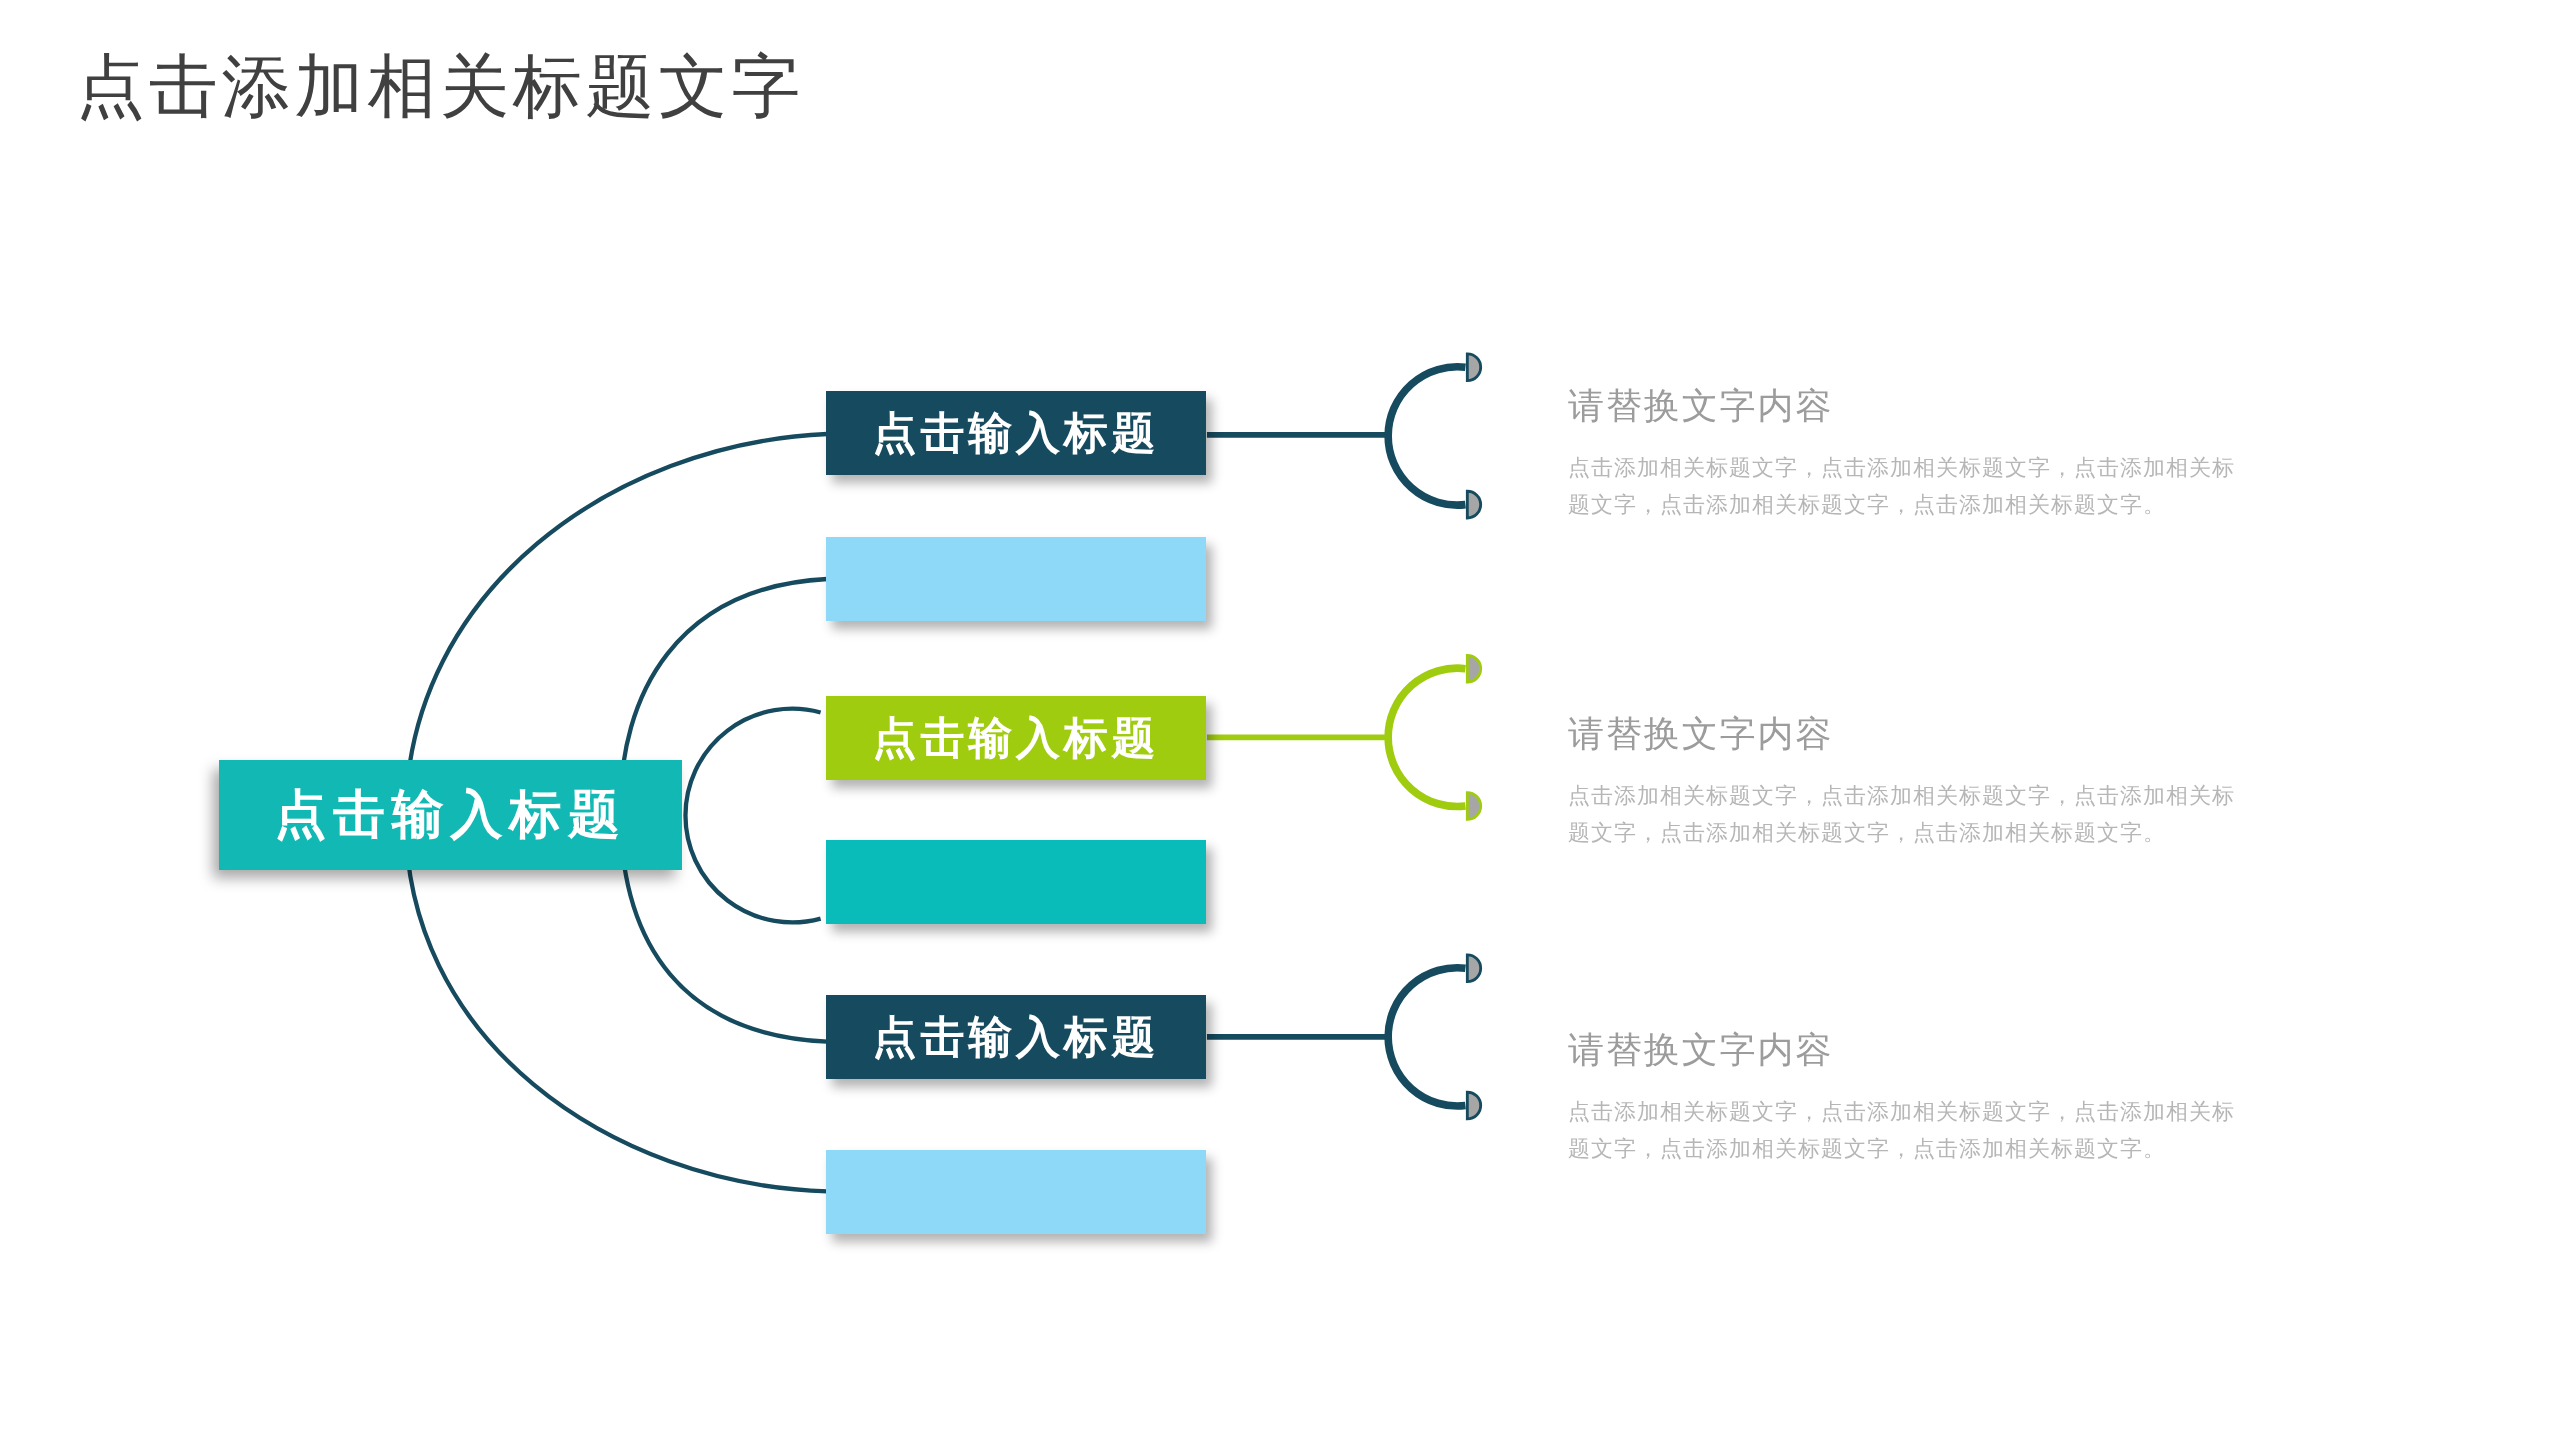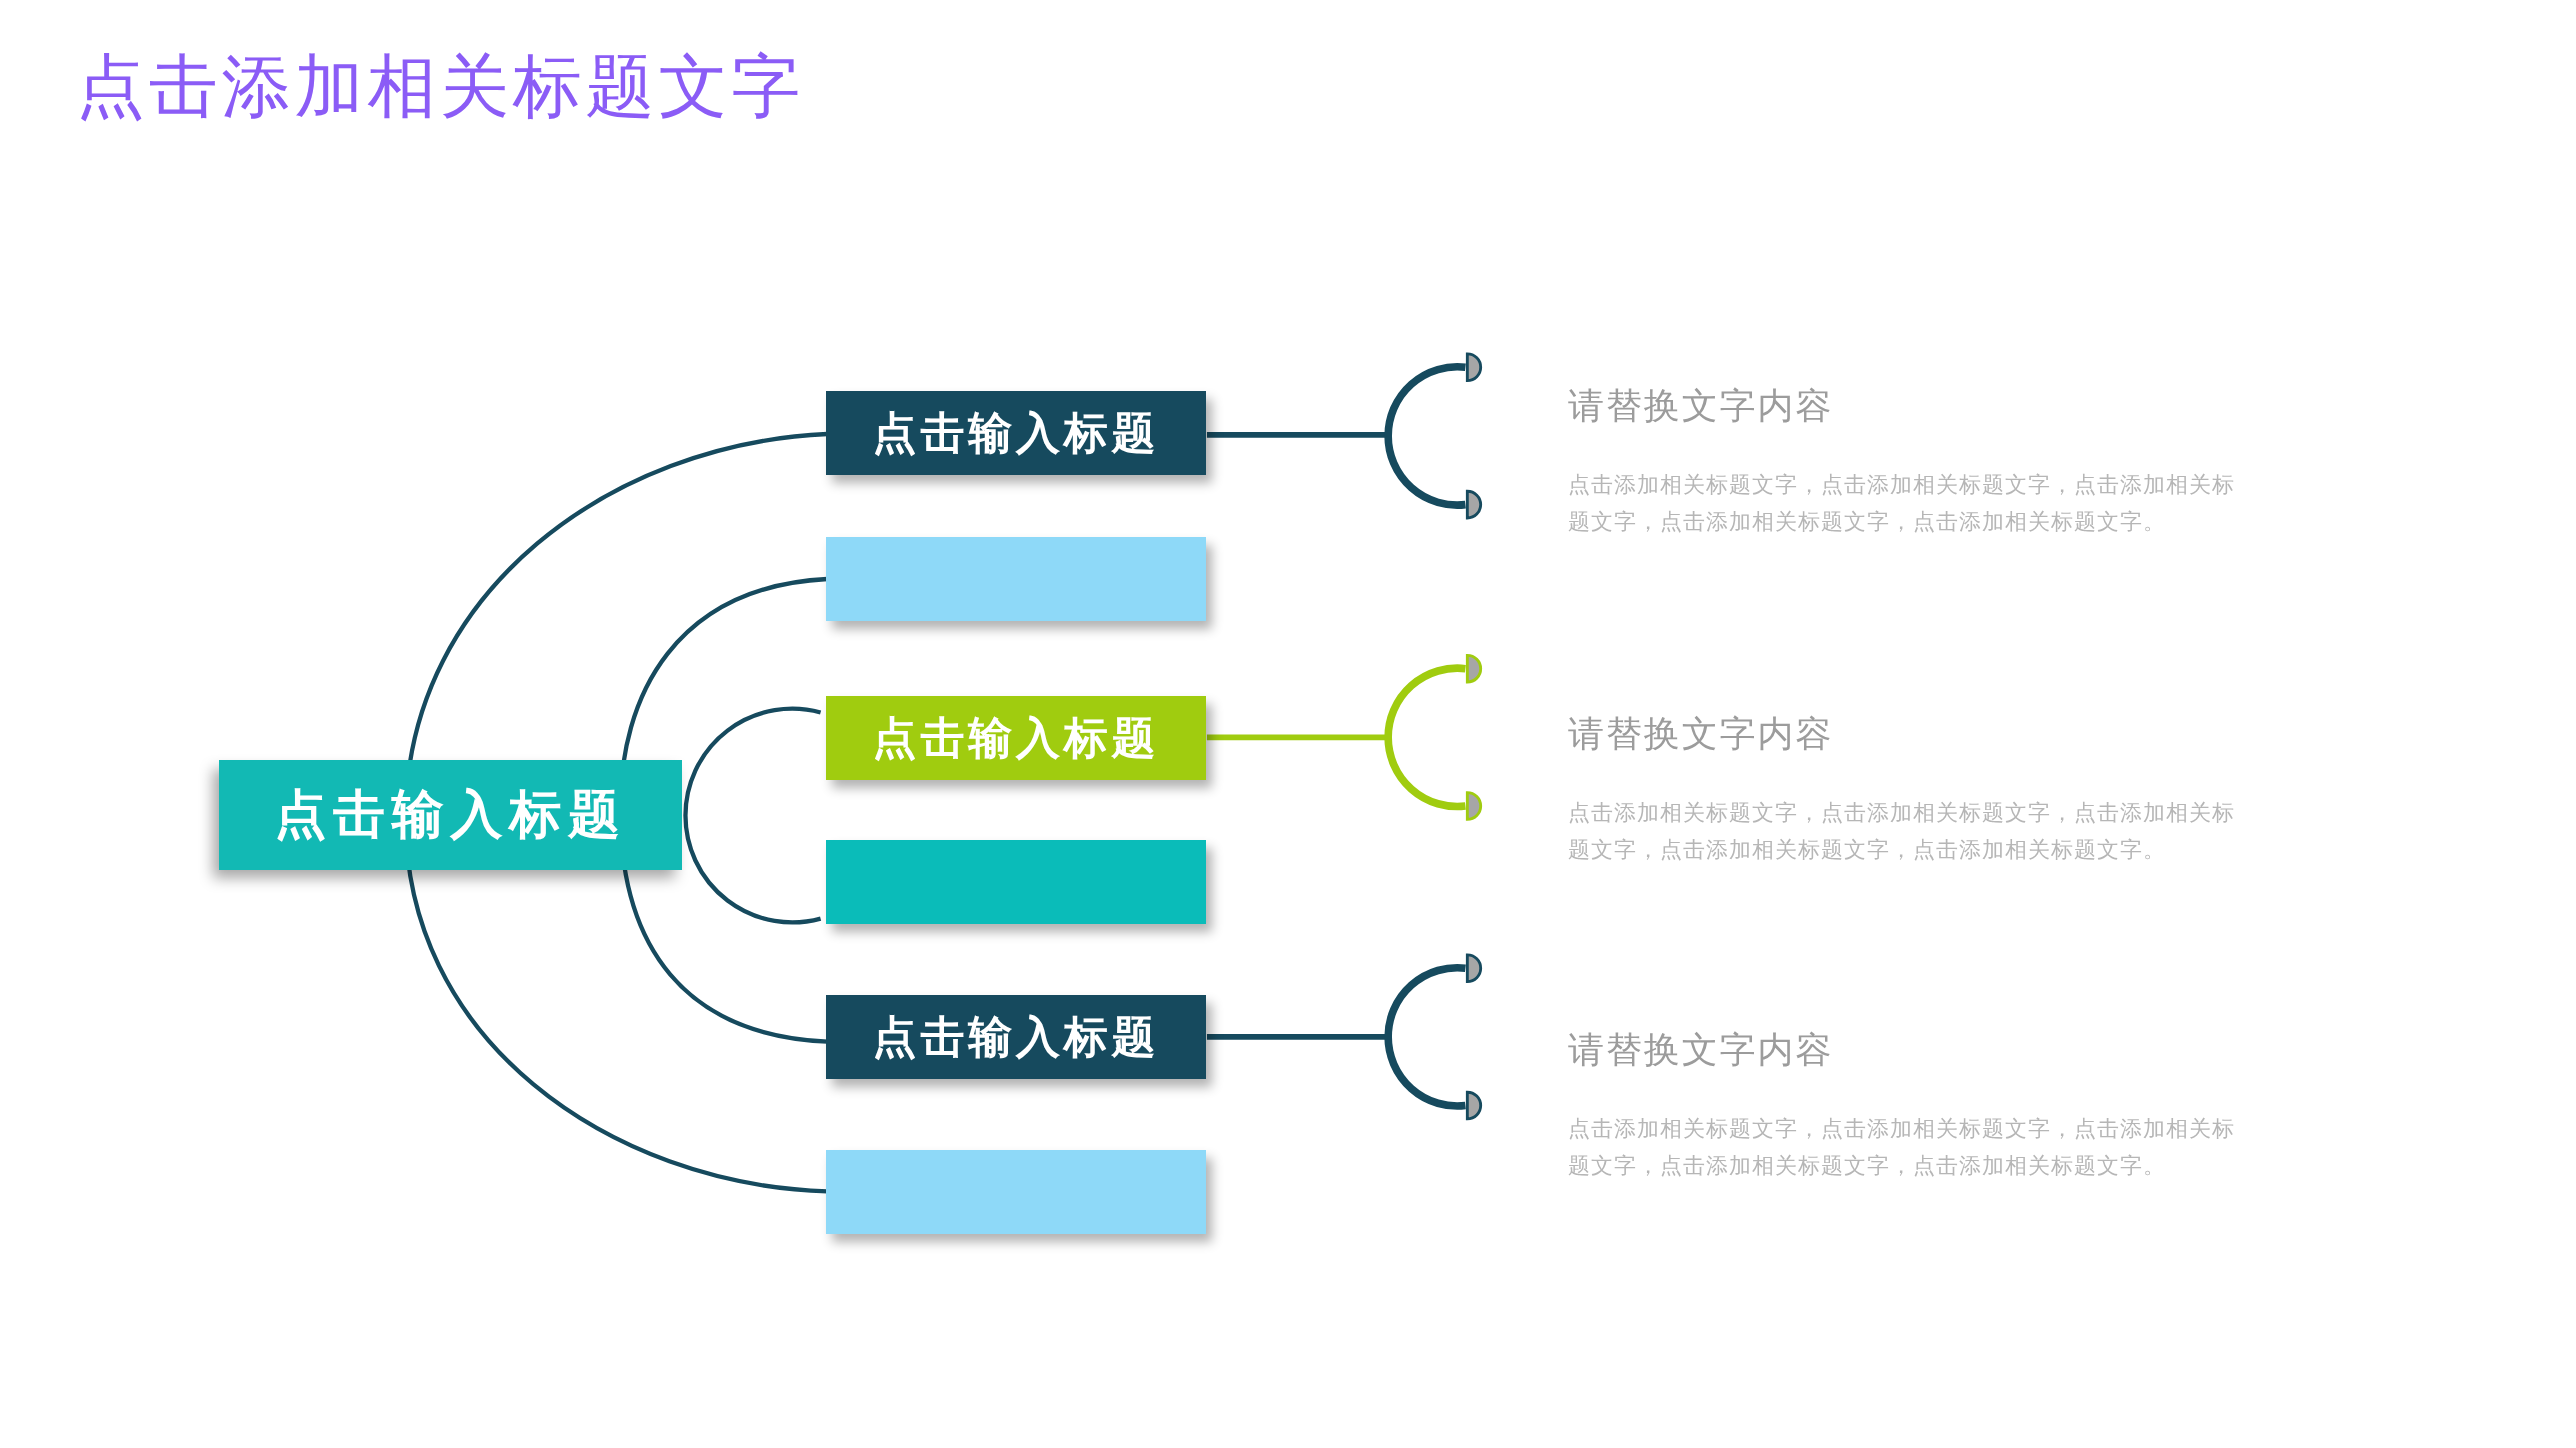--- a/index.html
+++ b/index.html
@@ -1,21 +1,21 @@
 <!DOCTYPE html>
 <html><head>
 <meta charset="utf-8">
 <style>
   html,body{margin:0;padding:0;background:#ffffff;}
   body{width:2576px;height:1448px;position:relative;overflow:hidden;
        font-family:"DejaVu Sans","Liberation Sans",sans-serif;}
 
   .slide-title{
     position:absolute;left:76px;top:48px;
-    font-size:69px;line-height:76px;color:#8b5cf6;
+    font-size:69px;line-height:76px;color:#404040;
     letter-spacing:3.8px;white-space:nowrap;
   }
 
   
   .root-node{
     position:absolute;left:219px;top:760px;width:463px;height:110px;
     display:flex;align-items:center;justify-content:center;
     box-shadow:-5.7px 8.6px 13.4px rgba(0,0,0,0.35);
     z-index:3;
   }
@@ -40,21 +40,21 @@
   .pos1{top:391px;} .pos2{top:537px;} .pos3{top:696px;}
   .pos4{top:840px;} .pos5{top:995px;} .pos6{top:1150px;}
 
   
   .text-block{position:absolute;left:1568px;width:668px;z-index:3;}
   .tpos1{top:386px;} .tpos2{top:714px;} .tpos3{top:1030px;}
   .text-block-heading{
     font-size:36px;line-height:46px;color:#9c9c9c;letter-spacing:1.9px;font-family:Liberation Mono, monospace;
   }
   .text-block-body{
-    margin-top:34px;font-size:22px;line-height:37px;color:#b6b6b6;
+    margin-top:17px;font-size:22px;line-height:37px;color:#b6b6b6;
     letter-spacing:1px;
   }
 
   svg.connector-layer{position:absolute;left:0;top:0;z-index:1;}
 </style>
 </head>
 <body>
 
 <svg class="connector-layer" width="2576" height="1448" viewBox="0 0 2700 1518">
 

